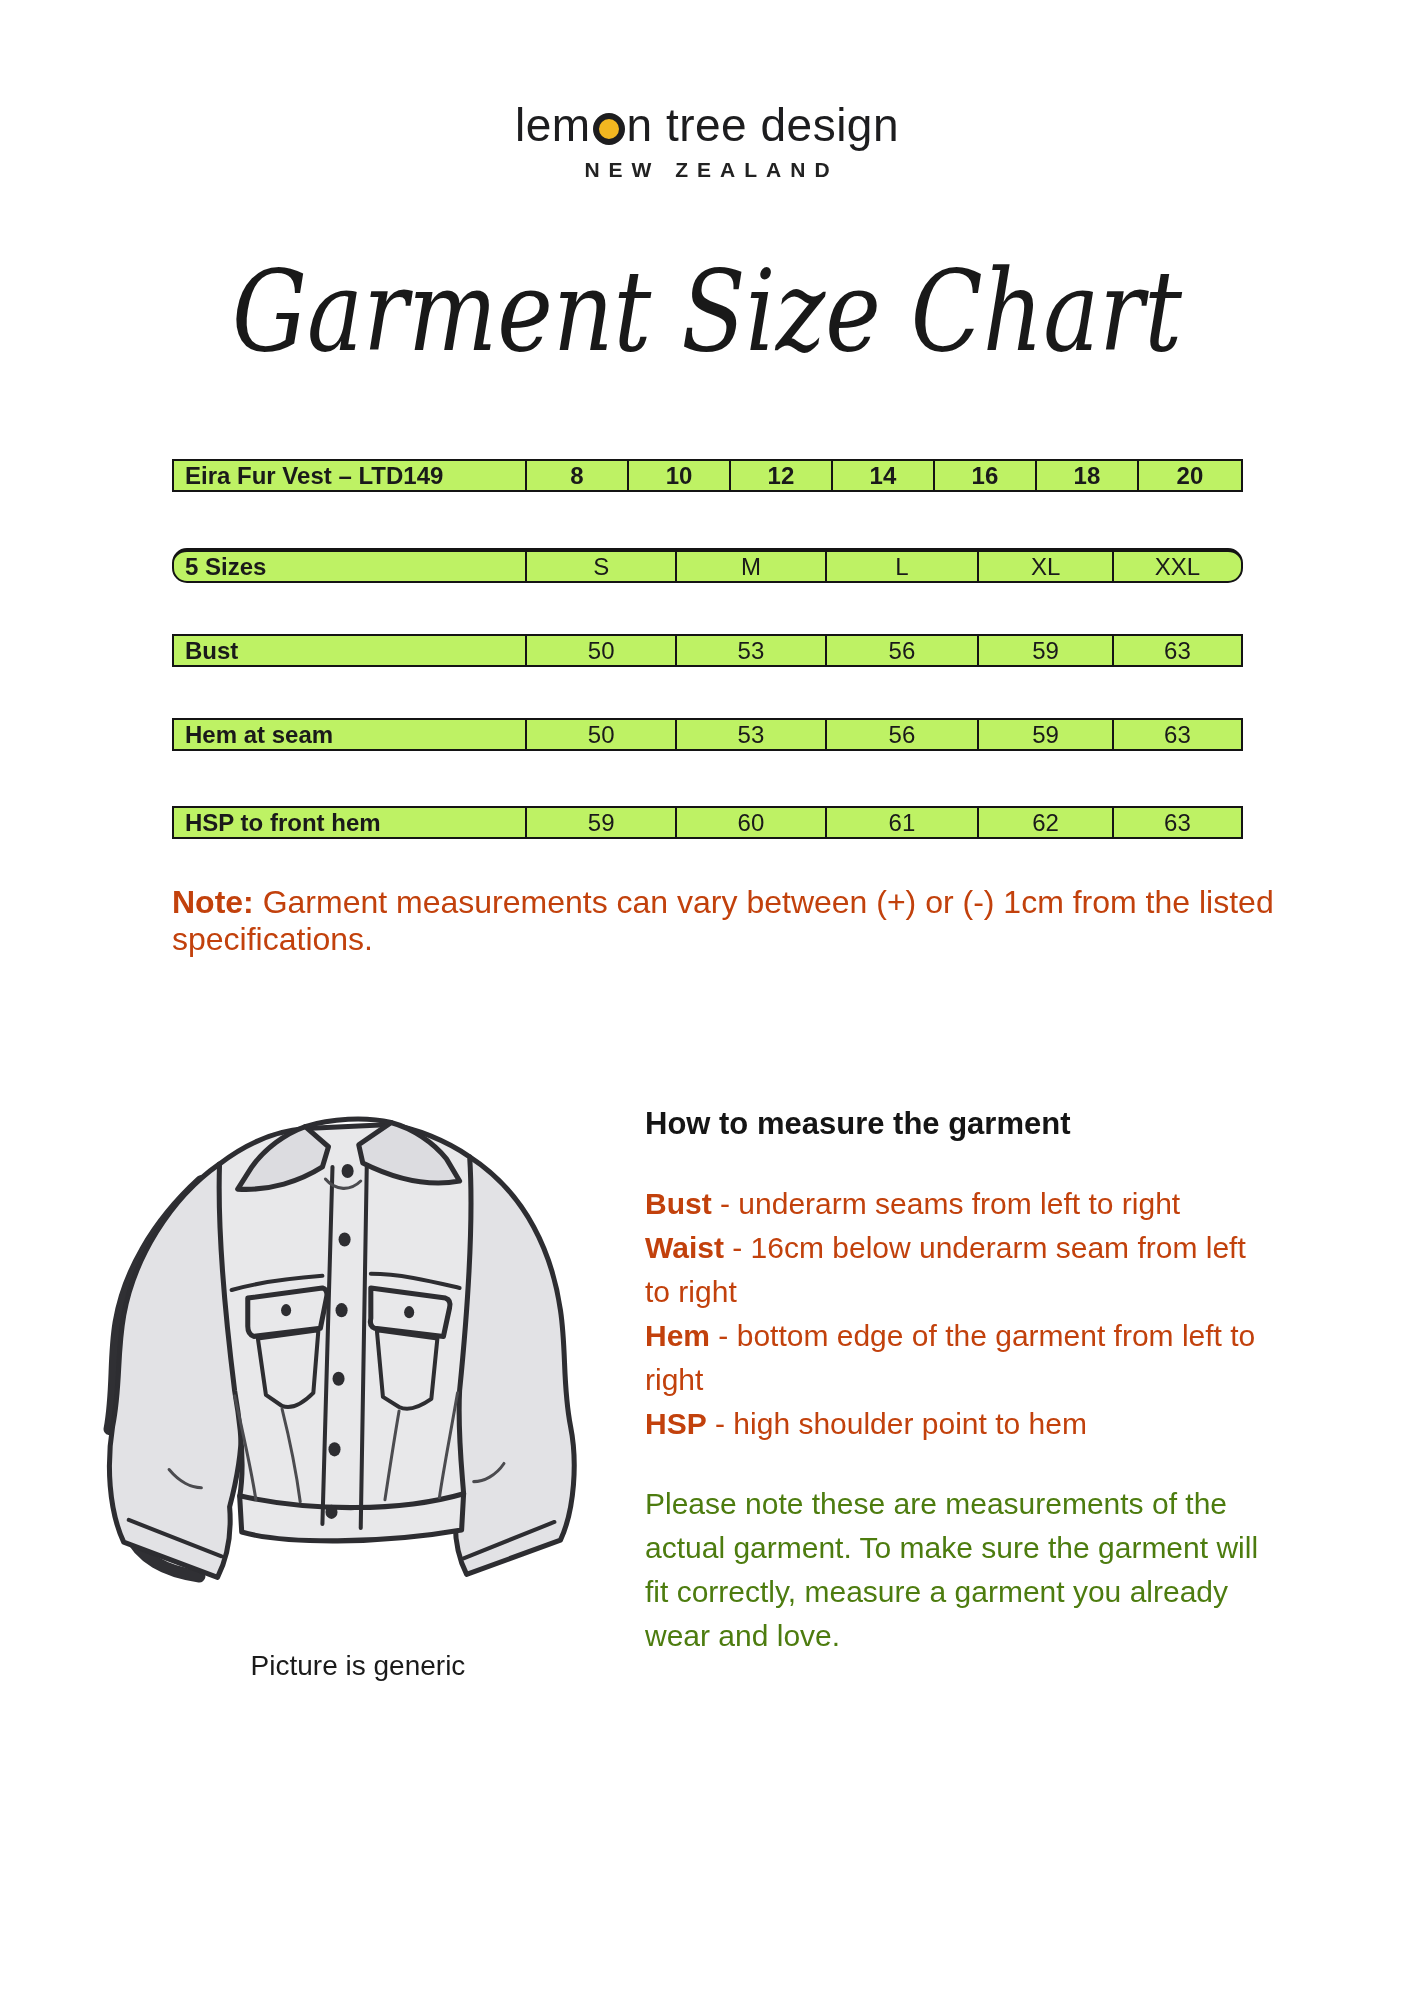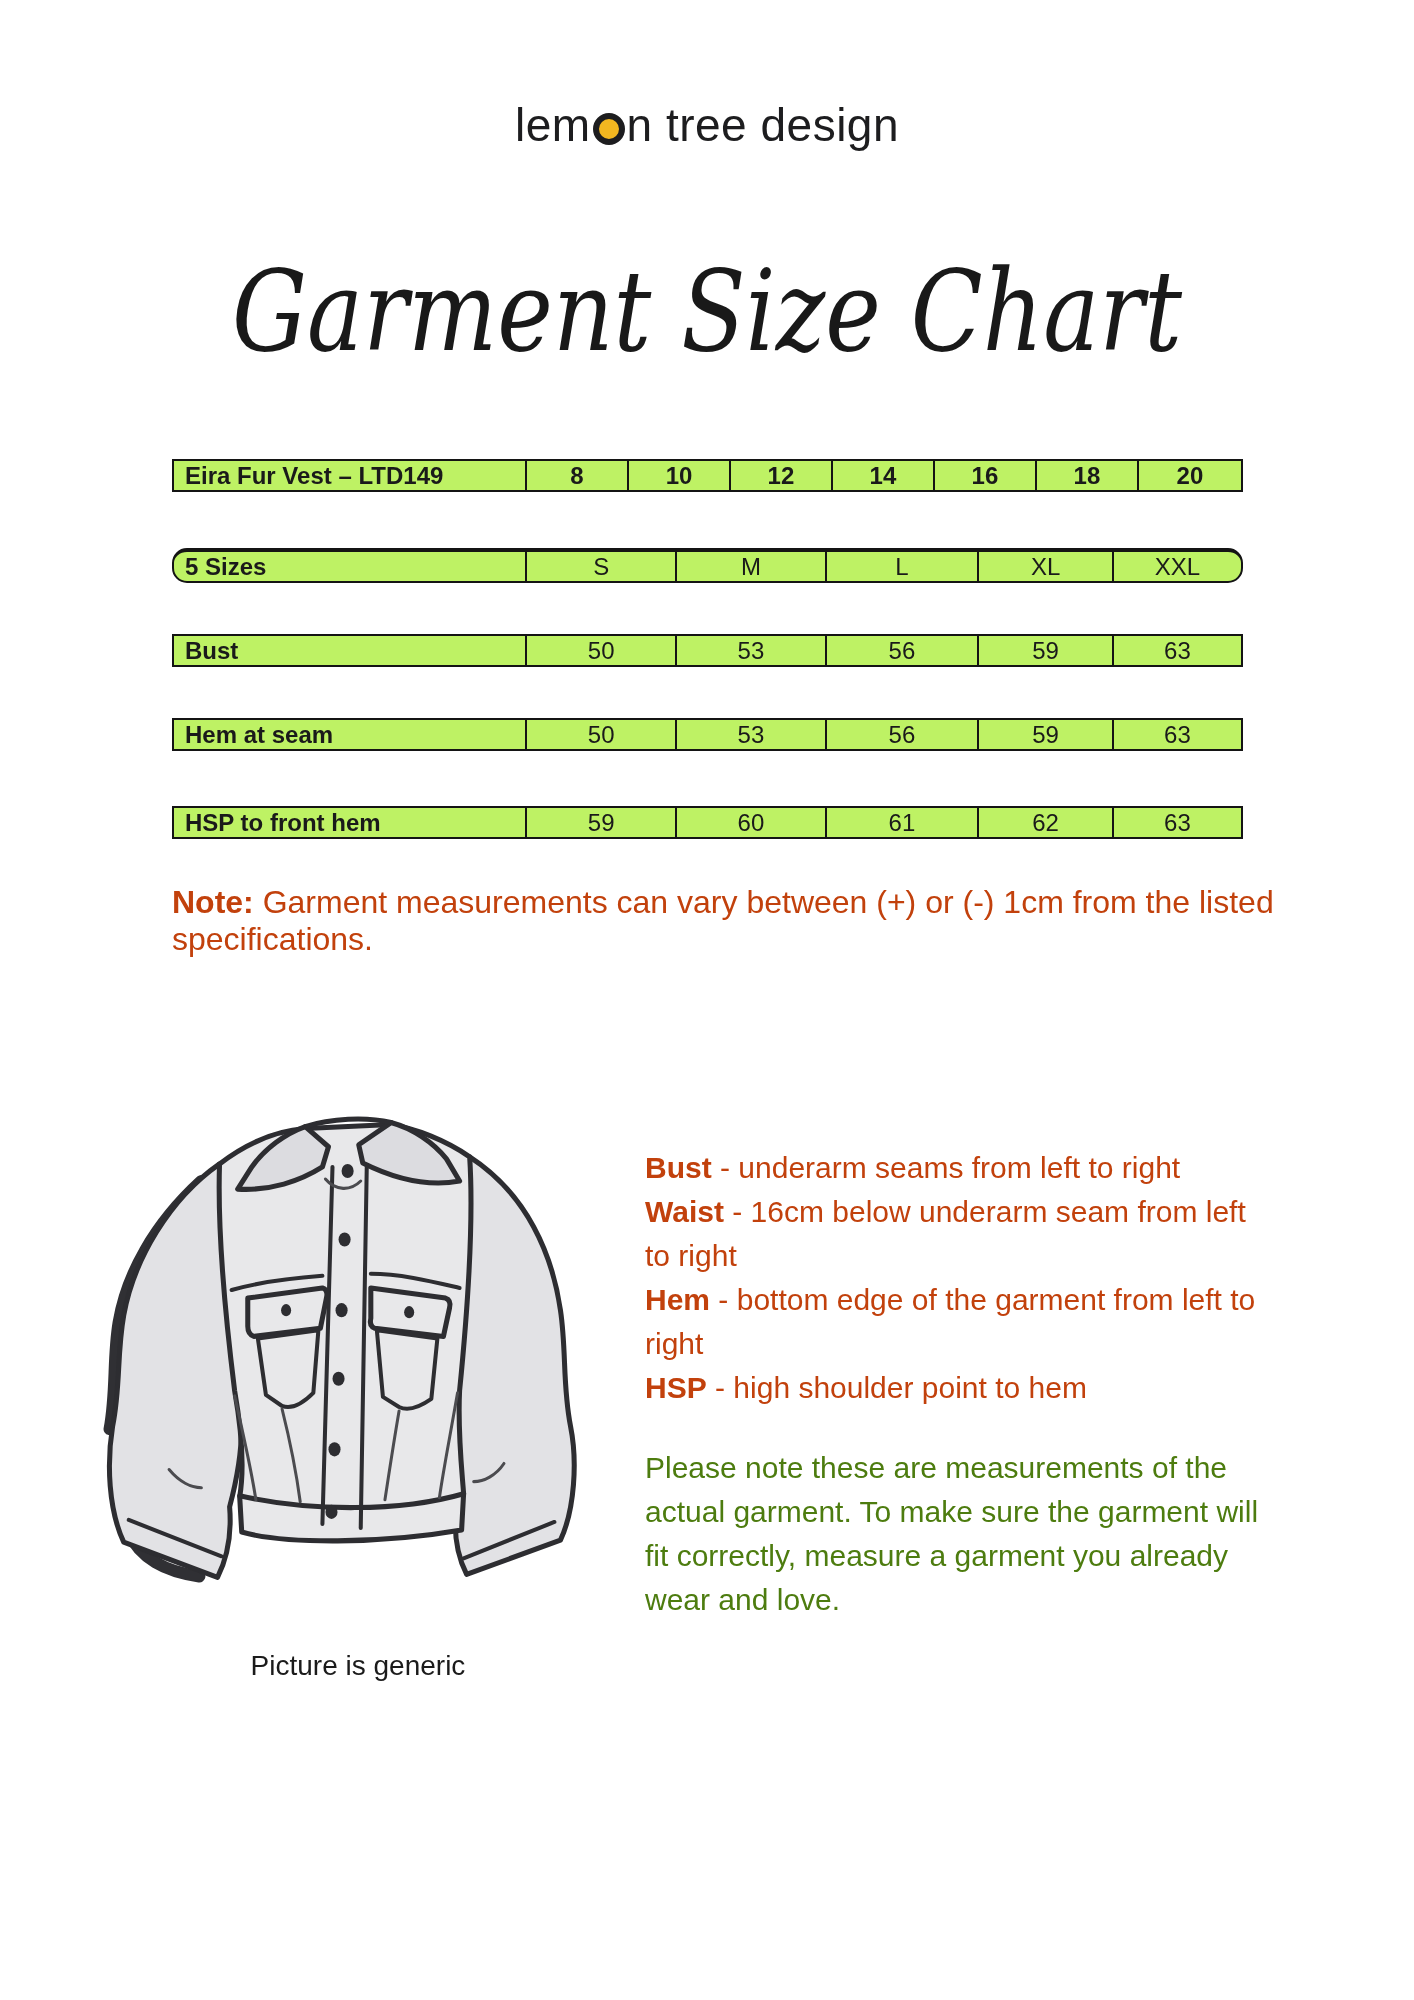--- a/index.html
+++ b/index.html
@@ -57,20 +57,21 @@
 </style>
 </head>
 <body>
 
 <div class="page">
 
   <div class="logo">
     <div class="logo-name">
       <span>lem</span><span class="logo-dot"></span><span>n tree design</span>
     </div>
+    <div class="logo-country">NEW ZEALAND</div>
   </div>
 
   <div class="script-title">
     <svg width="1020" height="180" viewBox="0 0 1020 180">
       <text class="script-text" x="510" y="122" text-anchor="middle" font-size="112" textLength="950" lengthAdjust="spacingAndGlyphs">Garment Size Chart</text>
     </svg>
   </div>
 
   <div class="sizerow cols7 row-eira" style="top:459px">
     <div class="rowlabel">Eira Fur Vest – LTD149</div>
@@ -183,20 +184,21 @@
           <path d="M255,120 C265,132 280,132 290,122"></path>
           <path d="M100,408 C110,420 122,426 132,426"></path>
           <path d="M432,402 C424,414 412,420 402,420"></path>
         </g>
       </g>
     </svg>
   </div>
   <div class="caption">Picture is generic</div>
 
   <div class="howto">
+    <h2 class="howto-heading">How to measure the garment</h2>
     <div class="defs">
       <span class="term">Bust</span><span> - underarm seams from left to right</span><br>
       <span class="term">Waist</span><span> - 16cm below underarm seam from left to right</span><br>
       <span class="term">Hem</span><span> - bottom edge of the garment from left to right</span><br>
       <span class="term">HSP</span><span> - high shoulder point to hem</span>
     </div>
     <div class="para">Please note these are measurements of the actual garment. To make sure the garment will fit correctly, measure a garment you already wear and love.</div>
   </div>
 
 </div>

